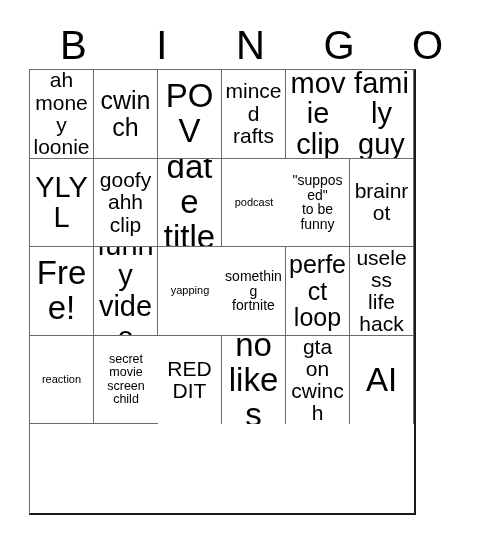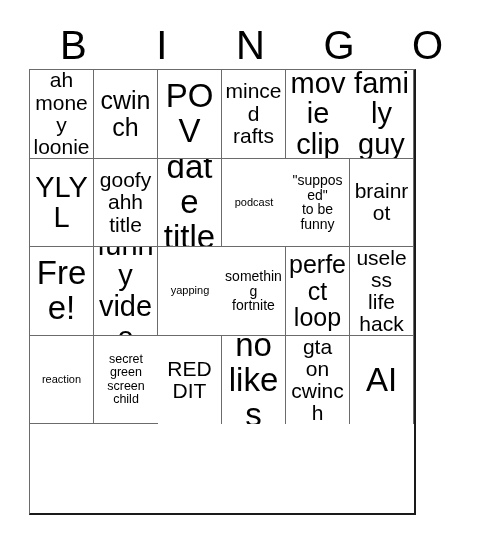--- a/index.html
+++ b/index.html
@@ -131,21 +131,21 @@
     <div class="cell fs-xl">
       <span class="cell-text">family
 guy</span>
     </div>
     <div class="cell fs-xl">
       <span class="cell-text">YLYL</span>
     </div>
     <div class="cell fs-md">
       <span class="cell-text">goofy
 ahh
-title</span>
+clip</span>
     </div>
     <div class="cell fs-xxl">
       <span class="cell-text">date
 title</span>
     </div>
     <div class="cell fs-sm">
       <span class="cell-text">podcast</span>
     </div>
 
     <div class="cell fs-xs">
@@ -177,21 +177,21 @@
     <div class="cell fs-md">
       <span class="cell-text">useless
 life
 hack</span>
     </div>
     <div class="cell fs-sm">
       <span class="cell-text">reaction</span>
     </div>
     <div class="cell fs-xxs">
       <span class="cell-text">secret
-green
+movie
 screen
 child</span>
     </div>
 
     <div class="cell fs-md">
       <span class="cell-text">REDDIT</span>
     </div>
     <div class="cell fs-xxl">
       <span class="cell-text">no
 likes</span>

